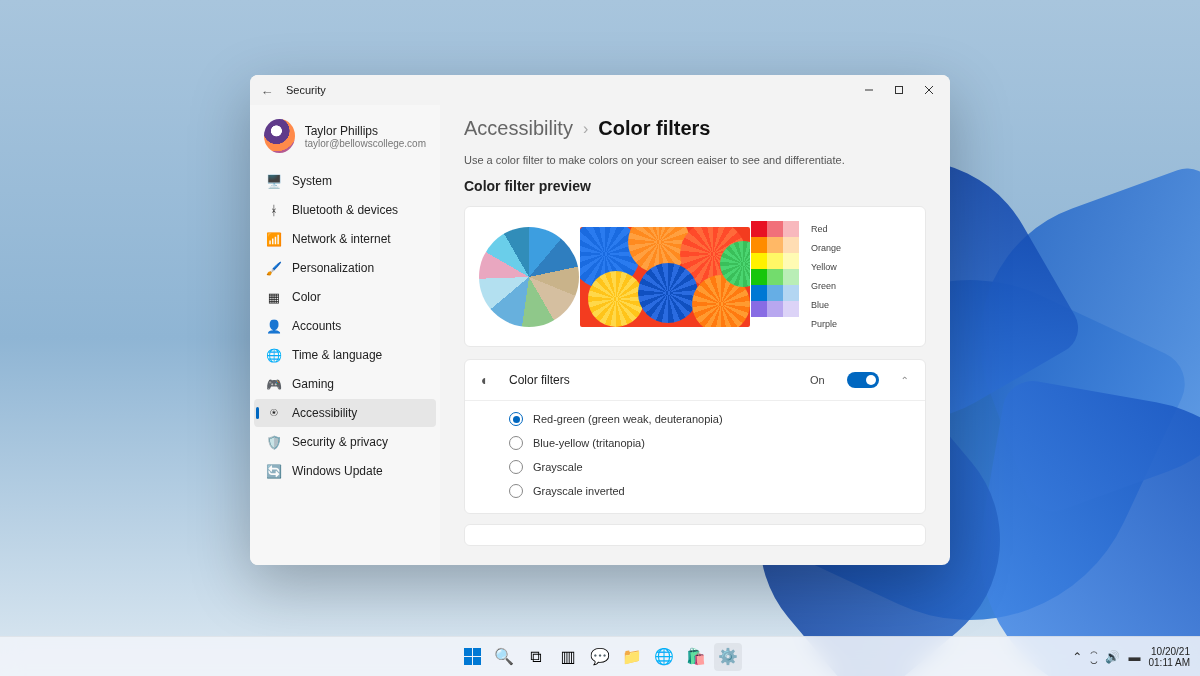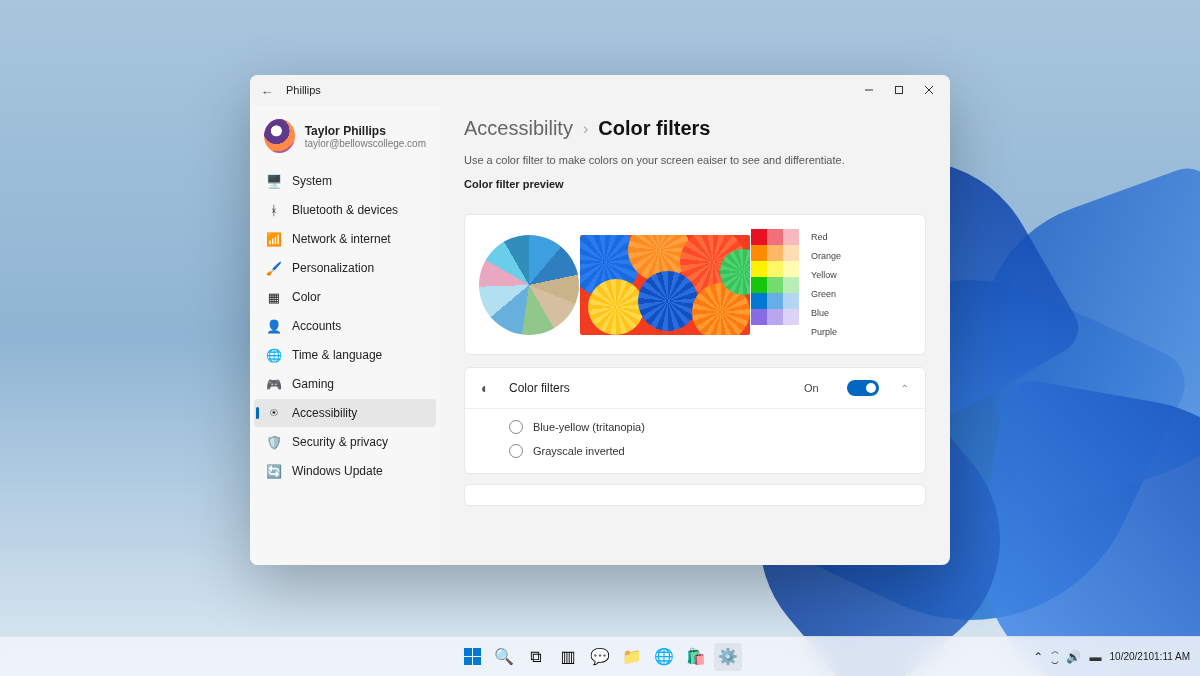--- a/index.html
+++ b/index.html
@@ -32,21 +32,21 @@
 .tb-left { display: flex; align-items: center; gap: 8px; font-size: 11px; color: #222; }
 .tb-left .back { width: 22px; text-align: center; color: #555; font-size: 13px; cursor: pointer;}
 .tb-ctrls { margin-left: auto; display: flex; }
 .tb-btn { width: 30px; height: 30px; display: flex; align-items: center; justify-content: center; font-size: 10px; color: #333; cursor: pointer; }
 .tb-btn svg { width: 10px; height: 10px; }
 
 .body { flex: 1; display: flex; overflow: hidden; }
 .sidebar { width: 190px; background: #f7f7f7; padding: 6px 4px; display: flex; flex-direction: column; }
 .profile { display: flex; align-items: center; gap: 10px; padding: 8px 10px 12px; }
 .avatar { width: 34px; height: 34px; border-radius: 50%; background: radial-gradient(circle at 40% 35%, #fff 18%, #5f3a8a 20% 45%, #ff8a4a 46% 70%, #b55a90 71%); }
-.profile .name { font-size: 12px; font-weight: 700; color: #222; }
+.profile .name { font-size: 12px; font-weight: 400; color: #222; }
 .profile .email { font-size: 10px; color: #777; }
 .search-wrap { margin: 0 10px 10px; position: relative; }
 .search {
   width: 100%; height: 28px; border: none; border-bottom: 1.5px solid #888;
   background: #fff; border-radius: 4px; padding: 0 28px 0 10px; font-size: 11px; color: #555;
 }
 .search-ico { position: absolute; right: 8px; top: 7px; color: #888; font-size: 12px; }
 
 .nav { display: flex; flex-direction: column; gap: 1px; margin-top: 2px; }
 .nav-item {
@@ -56,21 +56,21 @@
 .nav-item.active { background: #e6e6e6; }
 .nav-item.active::before { content:""; position:absolute; left:2px; top:8px; bottom:8px; width:3px; background:#0067c0; border-radius:2px; }
 .nav-ico { width: 16px; height: 16px; display: flex; align-items: center; justify-content: center; font-size: 13px; }
 
 .content { flex: 1; padding: 12px 24px 0 24px; overflow-y: auto; }
 .crumb { display: flex; align-items: center; gap: 10px; font-size: 20px; color: #777; margin-bottom: 14px;}
 .crumb .c1 { font-weight: 400; color: #666; }
 .crumb .sep { color: #aaa; font-size: 16px; }
 .crumb .c2 { font-weight: 700; color: #111; }
 .subtitle { font-size: 11px; color: #555; margin-bottom: 12px; }
-.sec-label { font-size: 11px; font-weight: 600; color: #222; margin-bottom: 24px;}
+.sec-label { font-size: 14px; font-weight: 600; color: #222; margin-bottom: 12px;}
 
 .card {
   background: #fff; border: 1px solid #e8e8e8; border-radius: 6px;
 }
 .preview { padding: 14px; display: flex; align-items: center; gap: 1px; margin-bottom: 12px; }
 .pie { width: 100px; height: 100px; border-radius: 50%;
   background: conic-gradient(#3d9ee0 0 40deg,#2f7ebf 40deg 78deg,#c9b38a 78deg 112deg,#d5bfa0 112deg 150deg,#8fc88a 150deg 188deg,#67b0dd 188deg 230deg,#b3e0f0 230deg 268deg,#e9a7c0 268deg 300deg,#6aceea 300deg 330deg,#318db9 330deg 360deg);
 }
 .photo { width: 170px; height: 100px; border-radius: 2px; position: relative; overflow: hidden; background:#f33c1f;}
 .fan{ position:absolute; border-radius:50%; }
@@ -82,21 +82,21 @@
 .f6{width:58px;height:58px;left:112px;top:48px;background:repeating-conic-gradient(#ff7a10 0 12deg,#ff9a30 12deg 24deg);}
 .f7{width:46px;height:46px;left:140px;top:14px;background:repeating-conic-gradient(#3abf5a 0 12deg,#4ad570 12deg 24deg);}
 .swatches { display: flex; gap: 12px; align-items: flex-start;}
 .swgrid { display: grid; grid-template-columns: repeat(3,16px); grid-template-rows: repeat(6,16px); }
 .sw { width: 16px; height: 16px; }
 .swlabels { display: flex; flex-direction: column; gap: 3px; font-size: 9px; color: #444; justify-content: space-around; line-height: 16px;}
 
 .setting-row { padding: 12px 16px; display: flex; align-items: center; gap: 12px; font-size: 12px; color:#222;}
 .setting-row .ico { width: 16px; color: #555; font-size: 14px;}
 .setting-row .flex { flex: 1; }
-.toggle-label { font-size: 11px; color: #444; margin-right: 16px;}
+.toggle-label { font-size: 11px; color: #444; margin-right: 10px;}
 .toggle { width: 32px; height: 16px; border-radius: 10px; position: relative; cursor: pointer;}
 .toggle.on { background: #0067c0; }
 .toggle .knob { position: absolute; width: 10px; height: 10px; border-radius: 50%; top: 3px;}
 .toggle.on .knob { background: #fff; right: 3px;}
 .chev { color: #888; font-size: 10px; margin-left: 10px; cursor: pointer;}
 .divider { height: 1px; background: #eee; margin: 0;}
 .radios { padding: 6px 0 10px 44px; }
 .radio { display: flex; align-items: center; gap: 10px; padding: 5px 0; font-size: 11px; color: #333; cursor: pointer;}
 .rdot { width: 14px; height: 14px; border: 1.5px solid #888; border-radius: 50%; display: flex; align-items: center; justify-content: center;}
 .radio.sel .rdot { border-color: #0067c0;}
@@ -107,42 +107,42 @@
 .taskbar {
   position: absolute; left: 0; right: 0; bottom: 0; height: 40px;
   background: rgba(240,244,249,0.88); backdrop-filter: blur(10px);
   display: flex; align-items: center; border-top: 1px solid rgba(0,0,0,.06);
 }
 .tb-center { position: absolute; left: 50%; transform: translateX(-50%); display: flex; gap: 4px;}
 .tb-ico { width: 28px; height: 28px; border-radius: 4px; display: flex; align-items: center; justify-content: center; font-size: 16px; cursor: pointer;}
 .tb-ico.active { background: rgba(0,0,0,.06);}
 .tb-right { margin-left: auto; display: flex; align-items: center; gap: 8px; padding-right: 10px; font-size: 10px; color: #222;}
 .tray { display: flex; gap: 8px; align-items: center; font-size: 12px; color: #333;}
-.clock { display: flex; flex-direction: row; align-items: flex-end; line-height: 1.1;}
+.clock { display: flex; flex-direction: column; align-items: flex-end; line-height: 1.1;}
 .winlogo { display: grid; grid-template-columns: 8px 8px; grid-template-rows: 8px 8px; gap: 1px;}
 .winlogo span { background: #0078d4;}
 </style>
 </head>
 <body>
 
 <div class="wallpaper">
   <div class="bloom">
     <div class="petal p1"></div>
       <div class="petal p2"></div>
       <div class="petal p3"></div>
     <div class="petal p4"></div>
       <div class="petal p5"></div>
   </div>
 </div>
 
 <div class="window">
   <div class="titlebar">
     <div class="tb-left">
       <span class="back">←</span>
-      <span>Phillips</span>
+      <span>Security</span>
     </div>
     <div class="tb-ctrls">
       <div class="tb-btn">
           <svg viewBox="0 0 10 10">
             <line x1="1" y1="5" x2="9" y2="5" stroke="#333" stroke-width="1"></line>
           </svg>
         </div>
       <div class="tb-btn">
           <svg viewBox="0 0 10 10">
             <rect x="1.5" y="1.5" width="7" height="7" fill="none" stroke="#333" stroke-width="1"></rect>
@@ -270,23 +270,31 @@
           <span class="ico">◐</span>
           <span class="flex">Color filters</span>
           <span class="toggle-label">On</span>
           <div class="toggle on">
               <div class="knob"></div>
             </div>
           <span class="chev">⌃</span>
         </div>
         <div class="divider"></div>
         <div class="radios" id="radios">
+            <div class="radio sel">
+              <span class="rdot"></span>
+              <span>Red-green (green weak, deuteranopia)</span>
+            </div>
             <div class="radio">
               <span class="rdot"></span>
               <span>Blue-yellow (tritanopia)</span>
+            </div>
+            <div class="radio">
+              <span class="rdot"></span>
+              <span>Grayscale</span>
             </div>
             <div class="radio">
               <span class="rdot"></span>
               <span>Grayscale inverted</span>
             </div>
           </div>
       </div>
 
       <div class="card mt">
         <div class="kbd-row">

